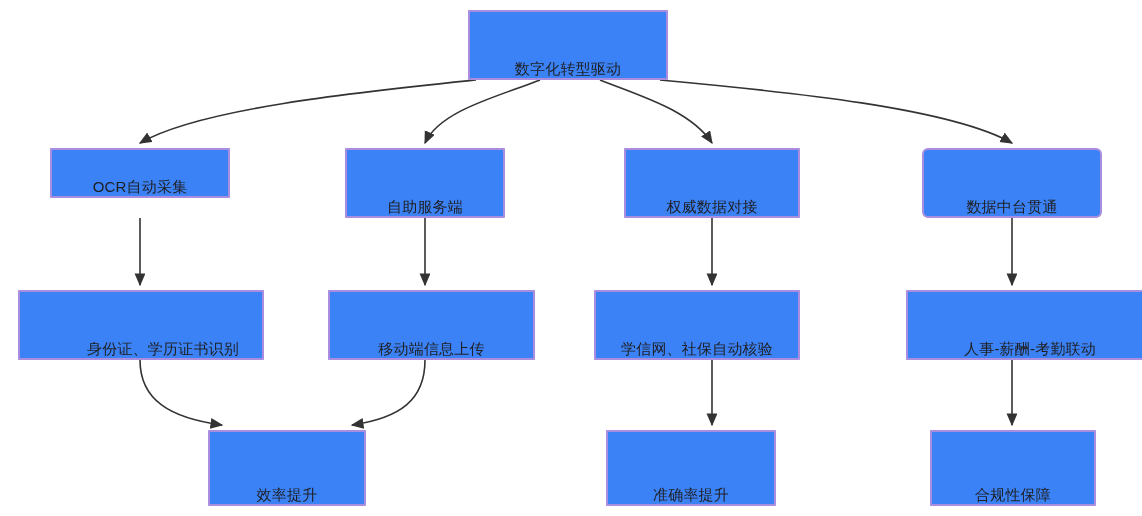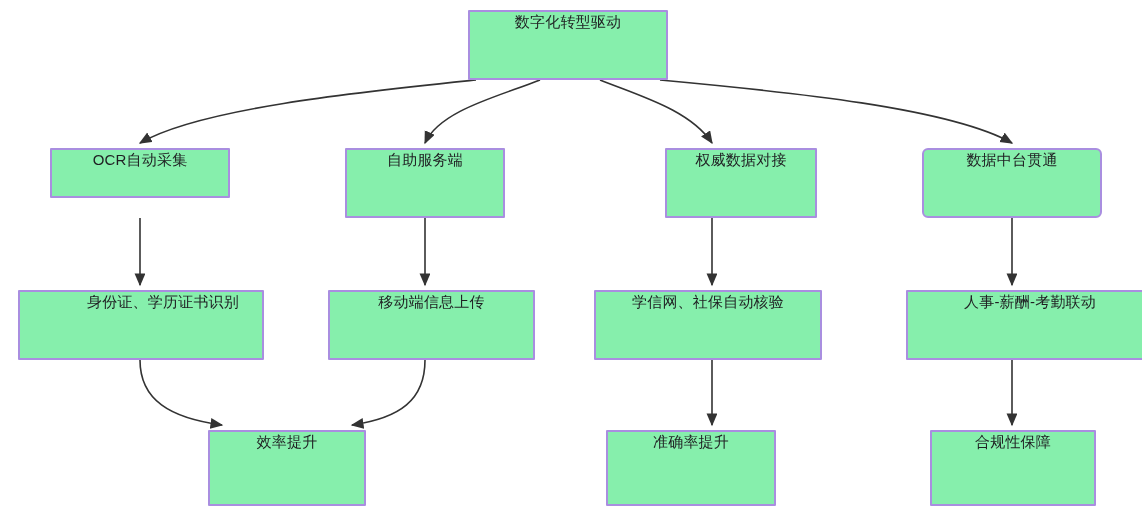--- a/index.html
+++ b/index.html
@@ -21,25 +21,25 @@
     position: absolute;
     left: 0;
     top: 0;
     width: 1142px;
     height: 516px;
     pointer-events: none;
   }
   .node {
     position: absolute;
     box-sizing: border-box;
-    background: #86efac;
+    background: #3b82f6;
     border: 2px solid #a98ee0;
     border-radius: 1px;
     display: flex;
-    align-items: flex-start;
+    align-items: flex-end;
     justify-content: center;
     text-align: center;
     color: #1f1f22;
     font-size: 15px;
     font-weight: 400;
     line-height: 1.3;
     letter-spacing: 0.2px;
     white-space: nowrap;
   }
   .node-label {
@@ -76,33 +76,33 @@
   <div id="nodes">
       <div class="node" style="left: 468px; top: 10px; width: 200px; height: 70px;">
         <span class="node-label">数字化转型驱动</span>
       </div>
       <div class="node" style="left: 50px; top: 148px; width: 180px; height: 50px;">
         <span class="node-label">OCR自动采集</span>
       </div>
       <div class="node" style="left: 345px; top: 148px; width: 160px; height: 70px;">
         <span class="node-label">自助服务端</span>
       </div>
-      <div class="node" style="left: 624px; top: 148px; width: 152px; height: 70px; margin-left: 41px;">
+      <div class="node" style="left: 624px; top: 148px; width: 176px; height: 70px;">
         <span class="node-label">权威数据对接</span>
       </div>
       <div class="node" style="left: 922px; top: 148px; width: 180px; height: 70px; border-radius: 6px;">
         <span class="node-label">数据中台贯通</span>
       </div>
       <div class="node" style="left: 18px; top: 290px; width: 246px; height: 70px; padding-left: 44px;">
         <span class="node-label">身份证、学历证书识别</span>
       </div>
       <div class="node" style="left: 328px; top: 290px; width: 207px; height: 70px;">
         <span class="node-label">移动端信息上传</span>
       </div>
-      <div class="node" style="left: 594px; top: 290px; width: 228px; height: 70px;">
+      <div class="node" style="left: 594px; top: 290px; width: 206px; height: 70px;">
         <span class="node-label">学信网、社保自动核验</span>
       </div>
       <div class="node" style="left: 906px; top: 290px; width: 248px; height: 70px;">
         <span class="node-label">人事-薪酬-考勤联动</span>
       </div>
       <div class="node" style="left: 208px; top: 430px; width: 158px; height: 76px;">
         <span class="node-label">效率提升</span>
       </div>
       <div class="node" style="left: 606px; top: 430px; width: 170px; height: 76px;">
         <span class="node-label">准确率提升</span>

